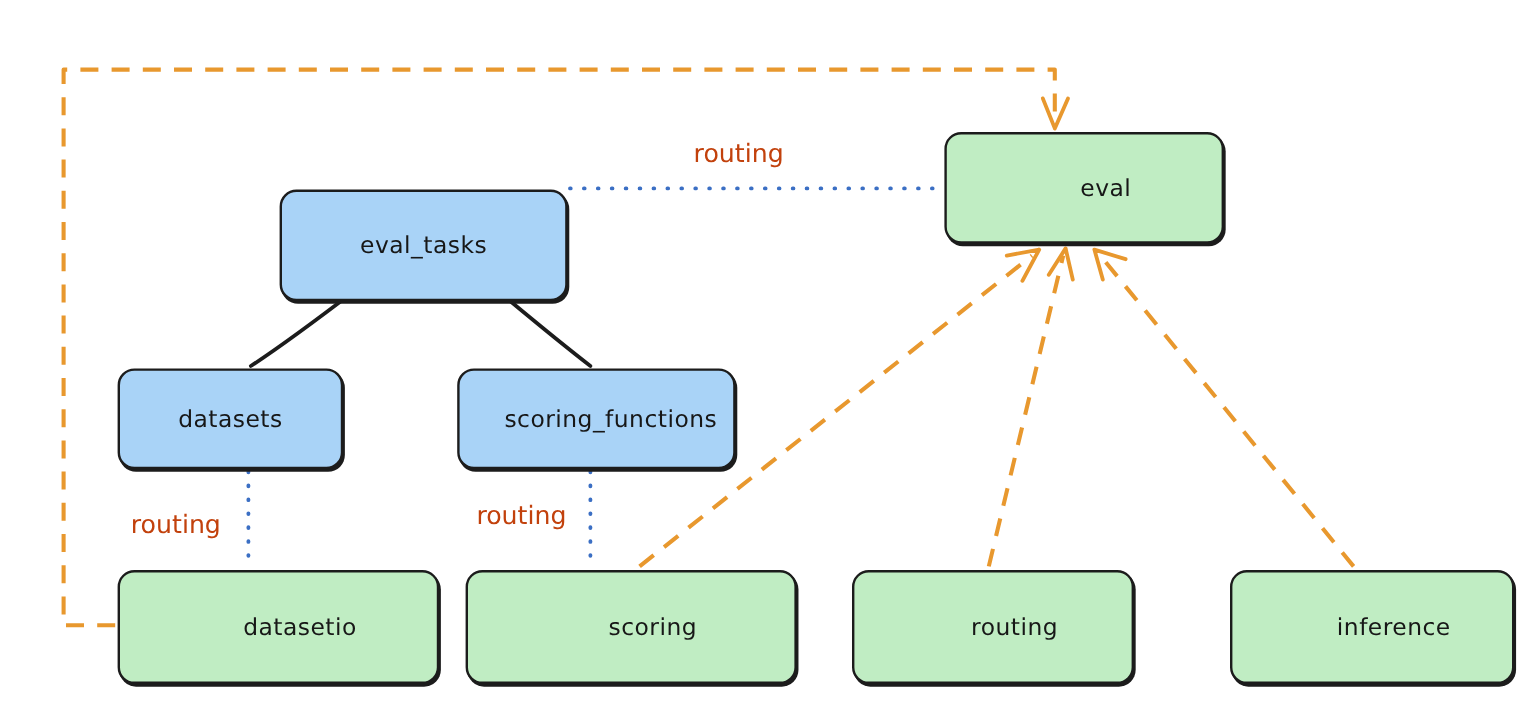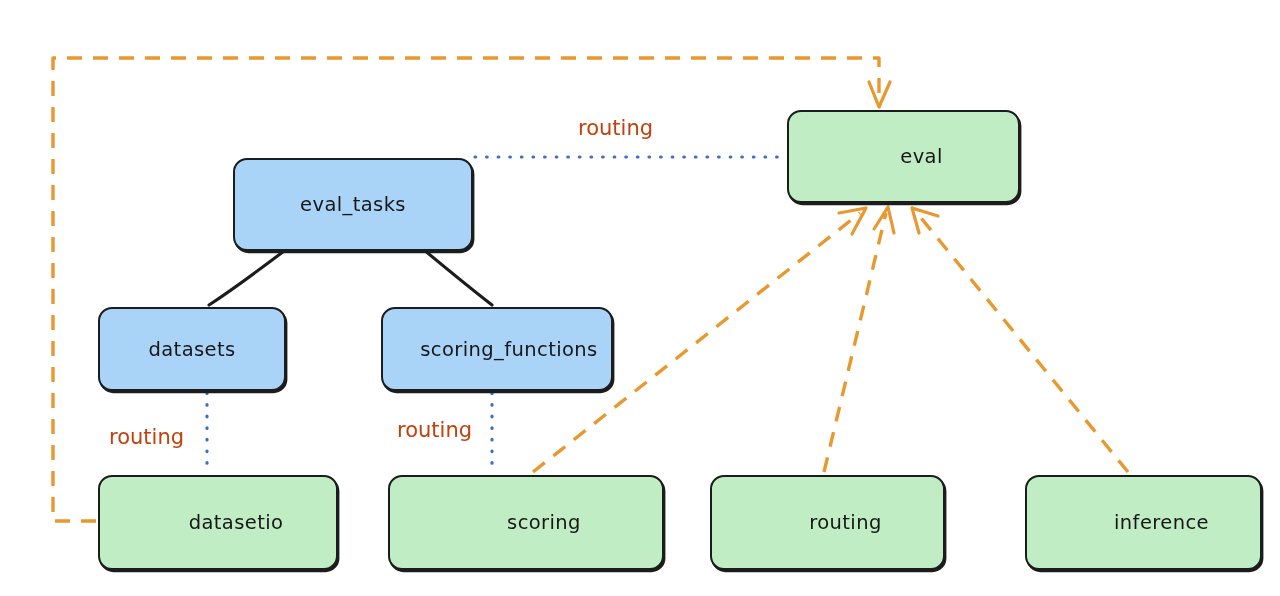--- a/index.html
+++ b/index.html
@@ -121,21 +121,21 @@
   </div>
 
   <div class="node blue" style="left:98px; top:307px; width:188px; height:84px;">
     <span class="node-label">datasets</span>
   </div>
 
   <div class="node blue" style="left:381px; top:307px; width:232px; height:84px;padding-left:24px;">
     <span class="node-label">scoring_functions</span>
   </div>
 
-  <div class="node green" style="left:98px; top:475px; width:240px; height:95px;">
+  <div class="node green" style="left:98px; top:475px; width:268px; height:95px;">
     <span class="node-label">datasetio</span>
   </div>
 
   <div class="node green" style="left:388px; top:475px; width:276px; height:95px;">
     <span class="node-label">scoring</span>
   </div>
 
   <div class="node green" style="left:710px; top:475px; width:235px; height:95px;">
     <span class="node-label">routing</span>
   </div>

